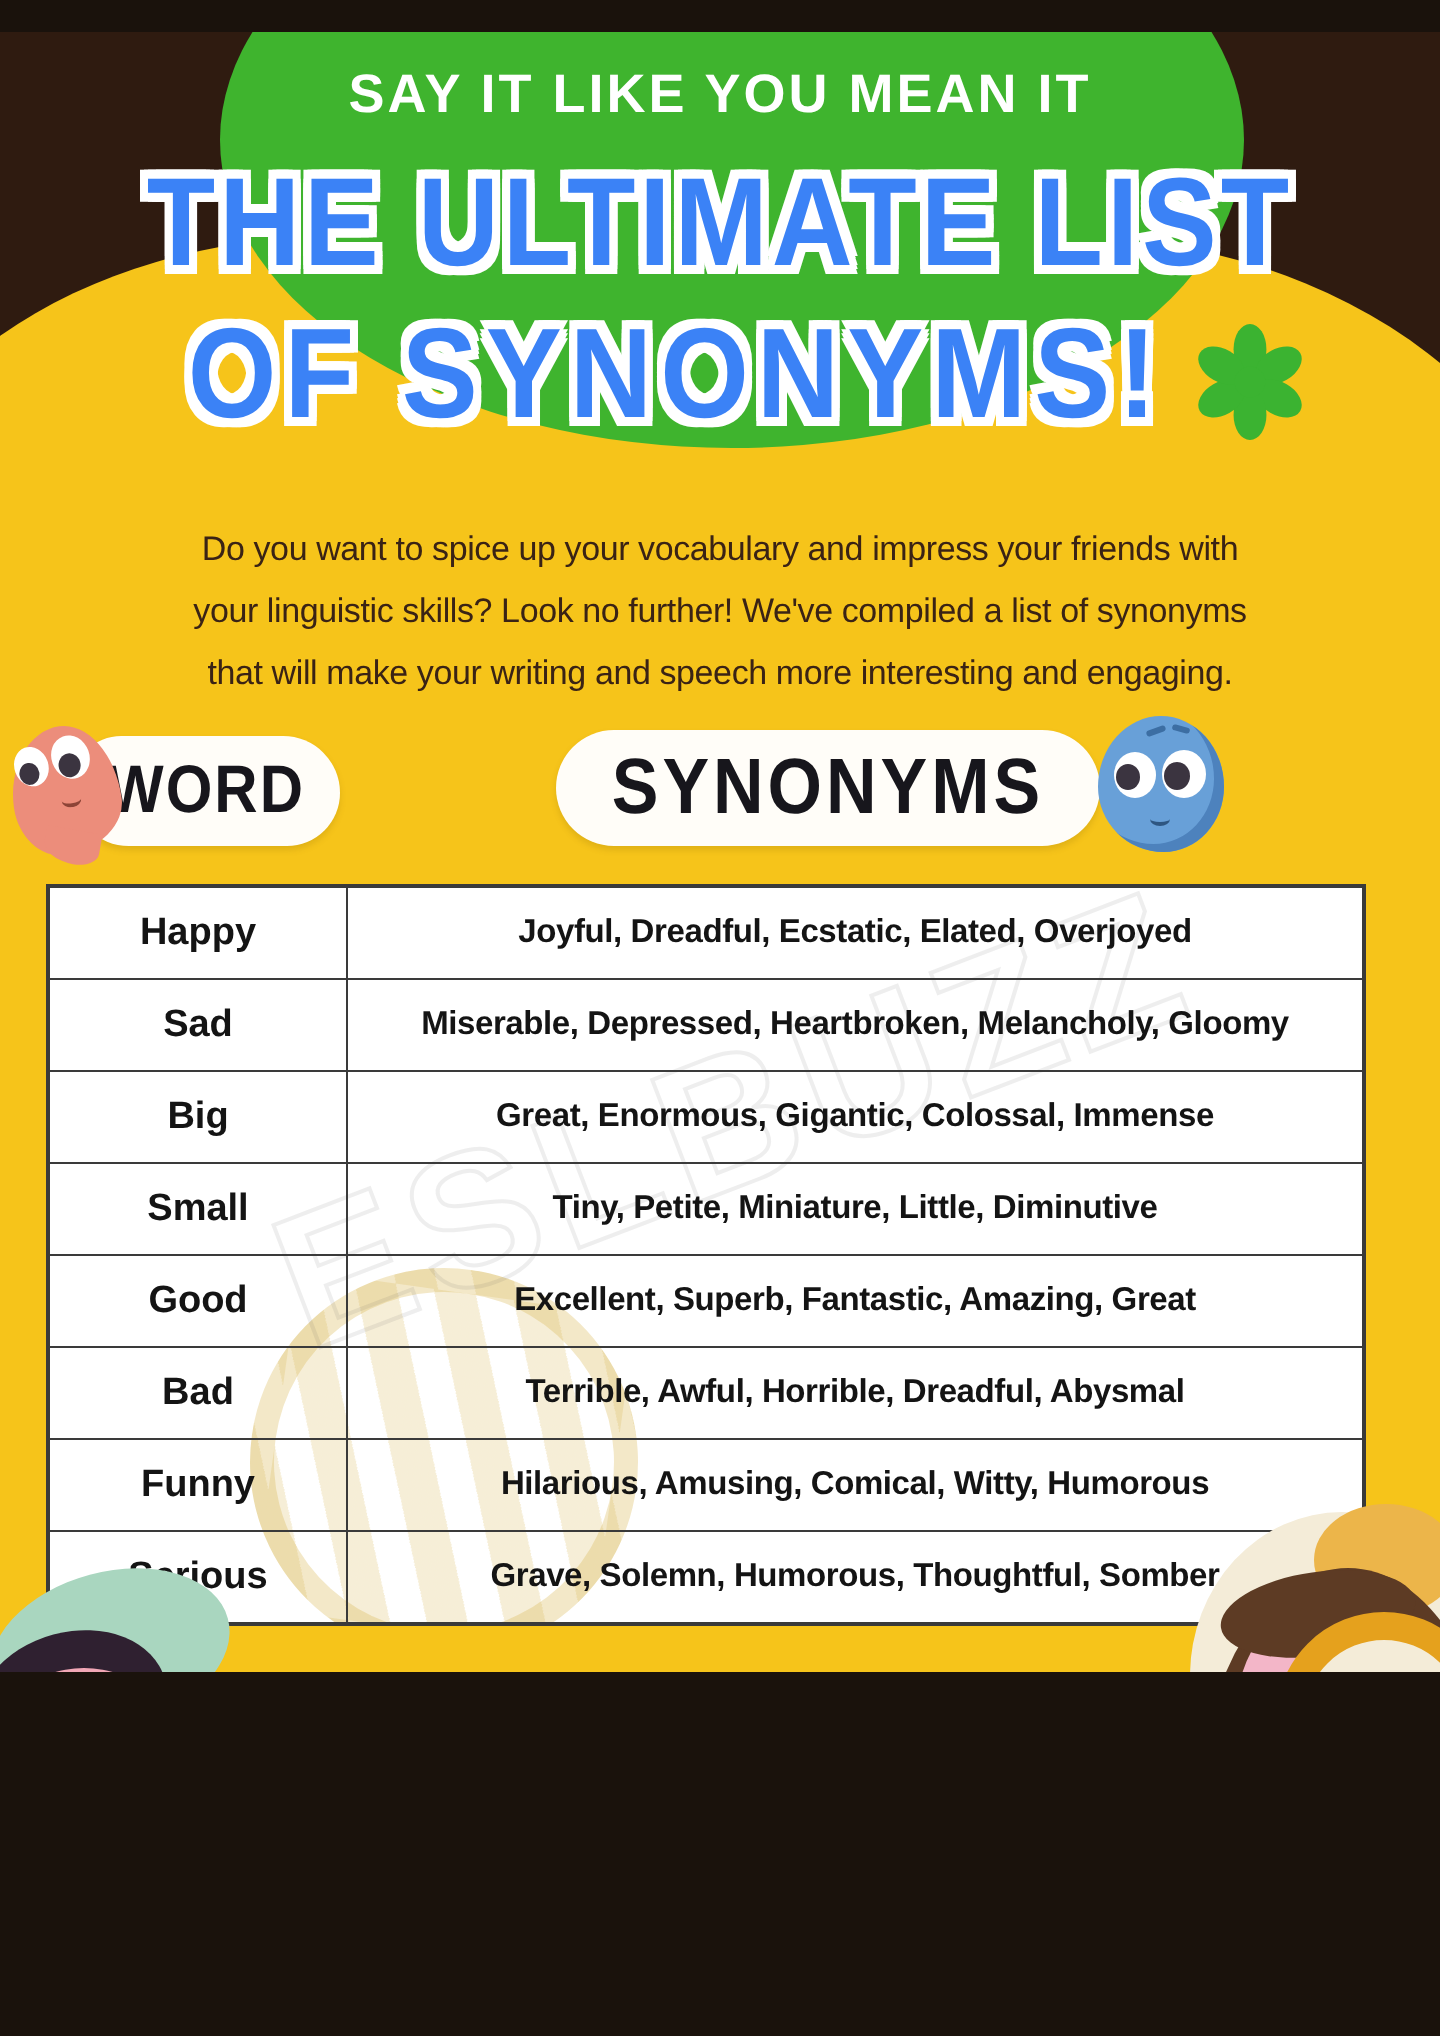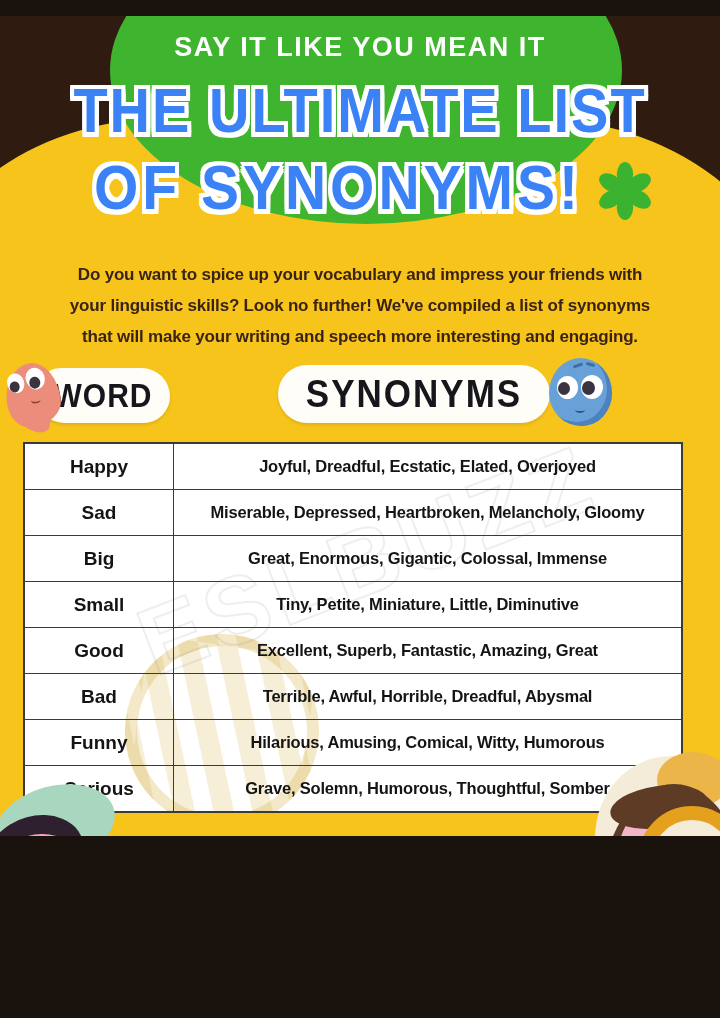--- a/index.html
+++ b/index.html
@@ -31,21 +31,21 @@
       -4px 0 0 #fff,4px 0 0 #fff,0 -4px 0 #fff,0 4px 0 #fff,
       -3px -3px 0 #fff,3px -3px 0 #fff,-3px 3px 0 #fff,3px 3px 0 #fff,
       -4px 2px 0 #fff,4px 2px 0 #fff,-2px -4px 0 #fff,2px 4px 0 #fff;
   }
   .title-line .tl{display:inline-block;transform:scaleY(1.12);}
   .title1{top:62px;font-size:56px;letter-spacing:2px;}
   .title2{top:138px;font-size:57px;letter-spacing:4px;transform:translateX(-22px);}
   .asterisk{position:absolute;left:596px;top:146px;width:58px;height:58px;}
   .intro{
     position:absolute;top:243px;left:10px;width:700px;text-align:center;
-    color:#3a2315;font-size:17px;font-weight:bold;line-height:31px;letter-spacing:-0.2px;
+    color:#3a2315;font-size:17px;font-weight:normal;line-height:31px;letter-spacing:-0.2px;
   }
   
   .bubble{
     position:absolute;background:#fffdf8;border-radius:30px;
     display:flex;align-items:center;justify-content:center;
     color:#17161c;font-weight:bold;
     box-shadow:0 2px 3px rgba(120,90,0,.18);
   }
   .bubble .bt{display:inline-block;transform:scaleY(1.12);}
   .word-bubble{left:36px;top:352px;width:134px;height:55px;font-size:30px;letter-spacing:1px;border-radius:26px 30px 28px 30px;}

